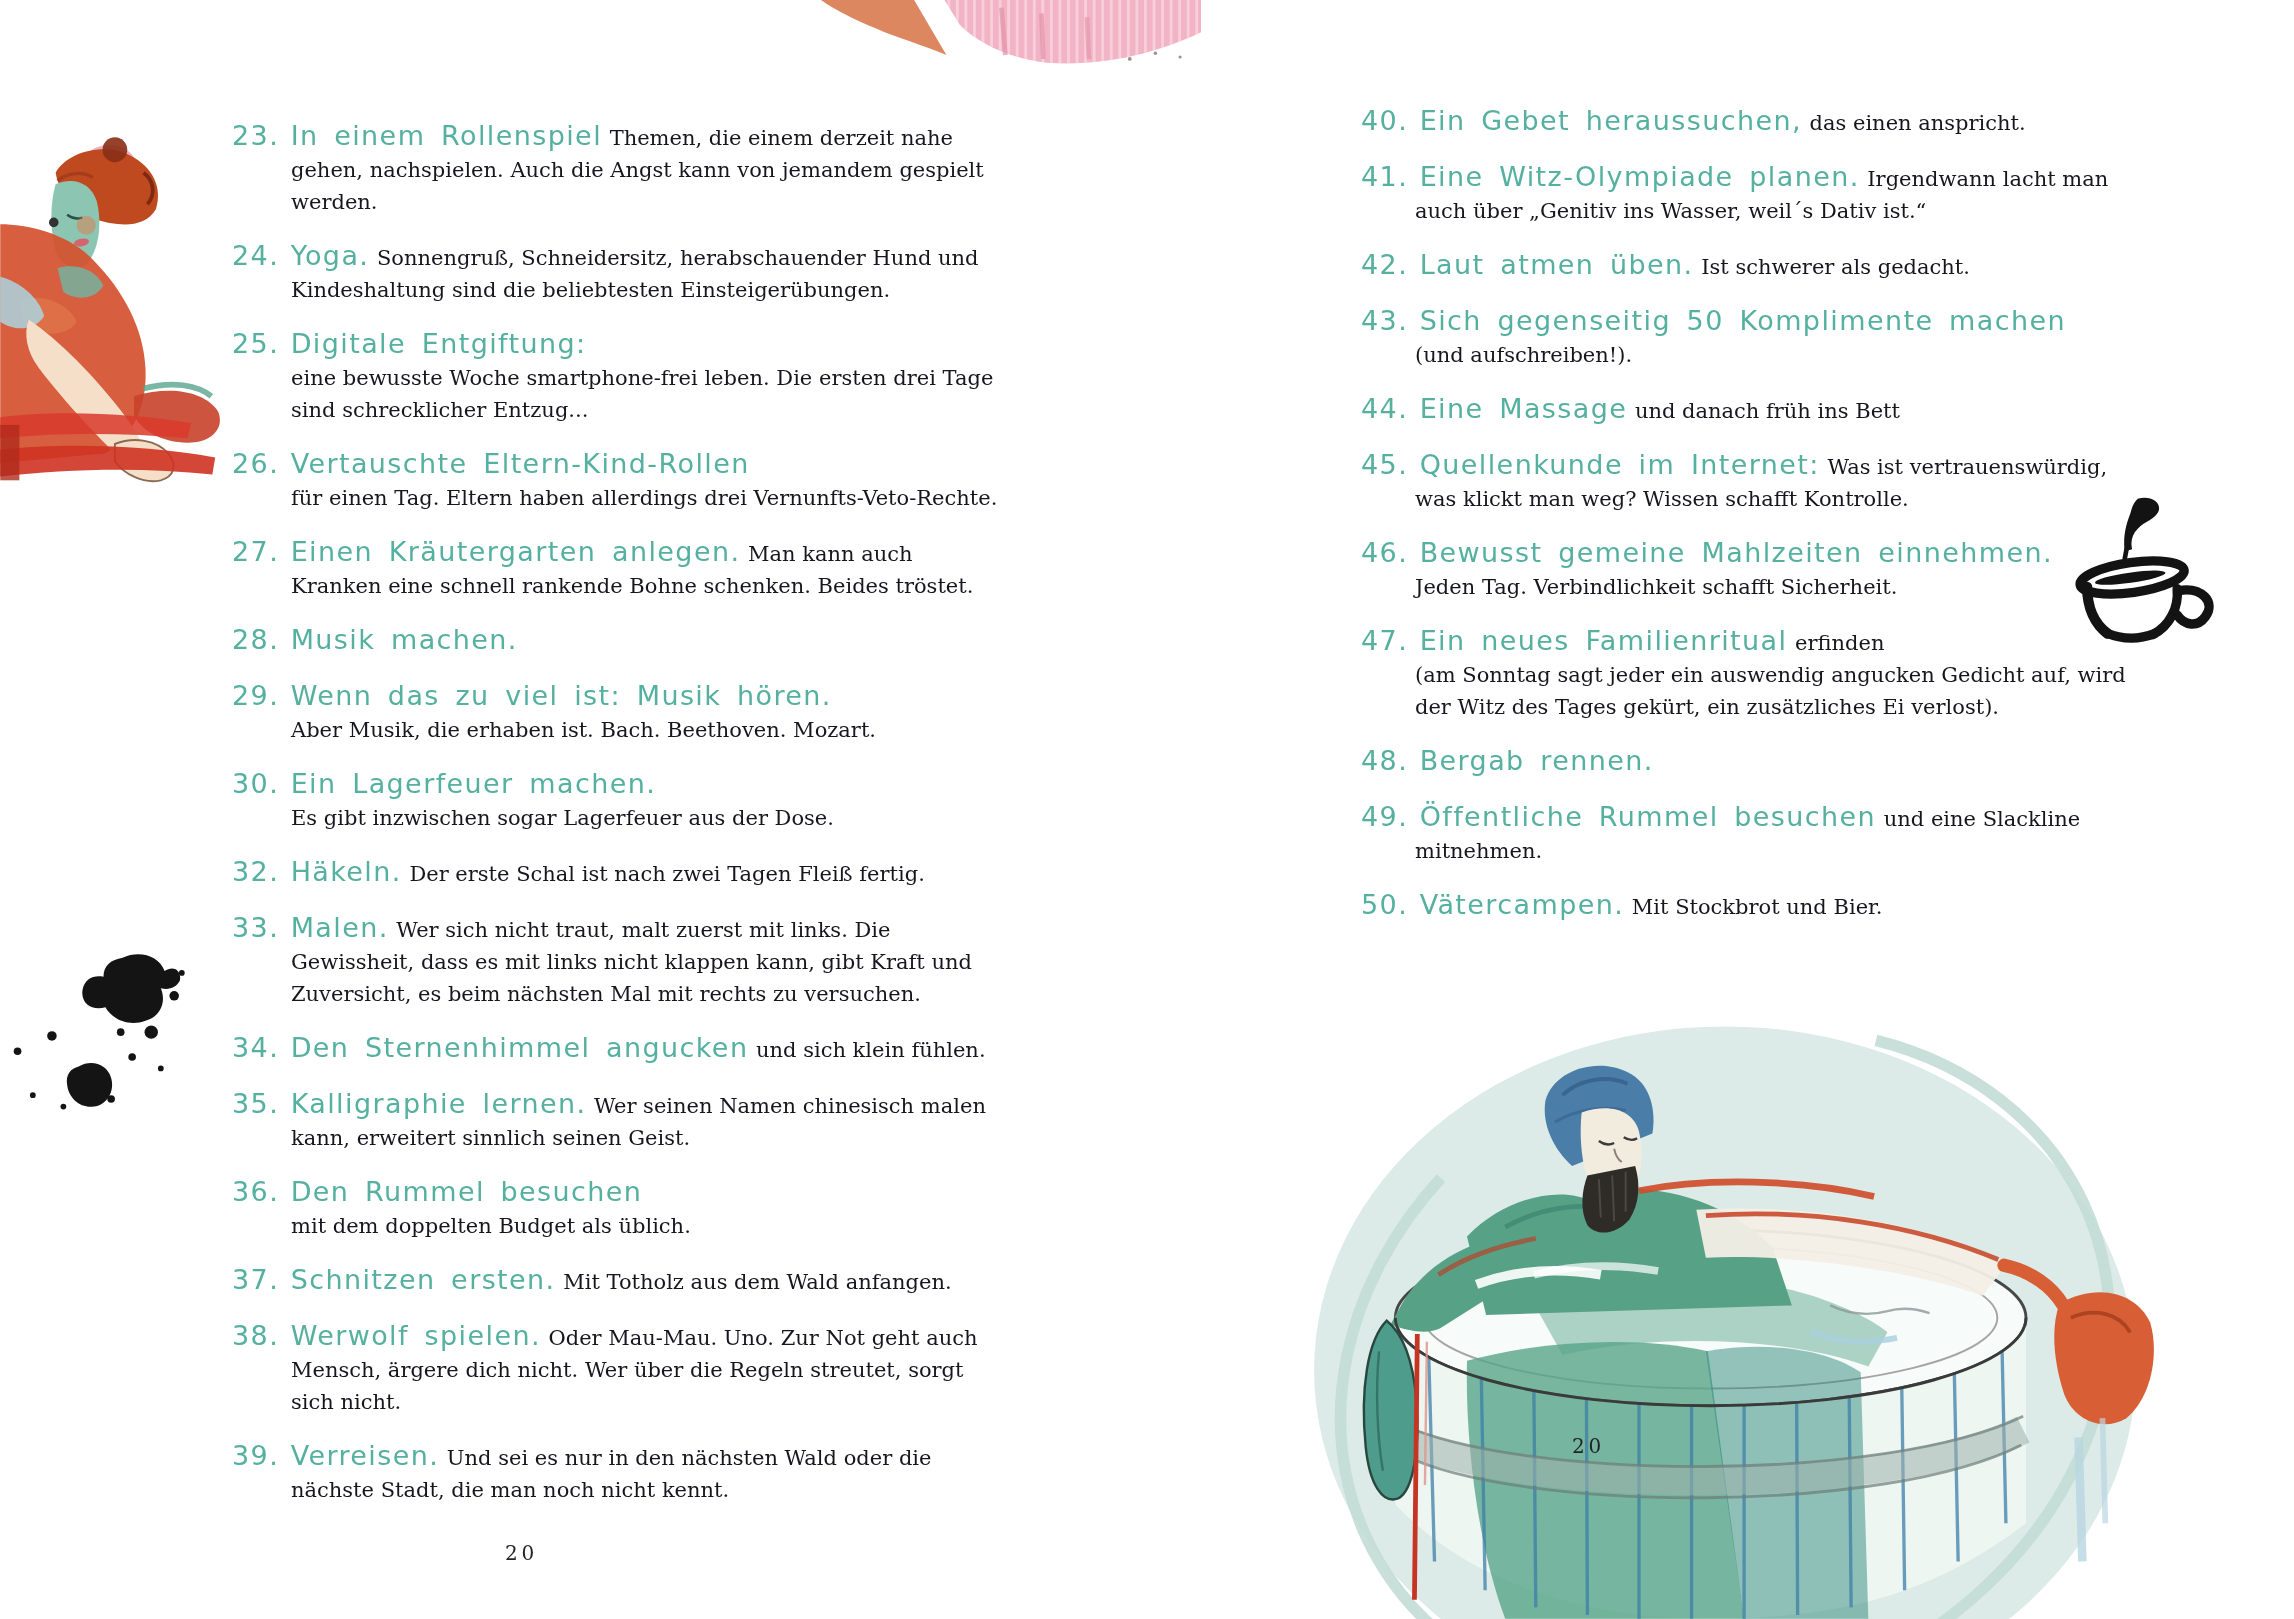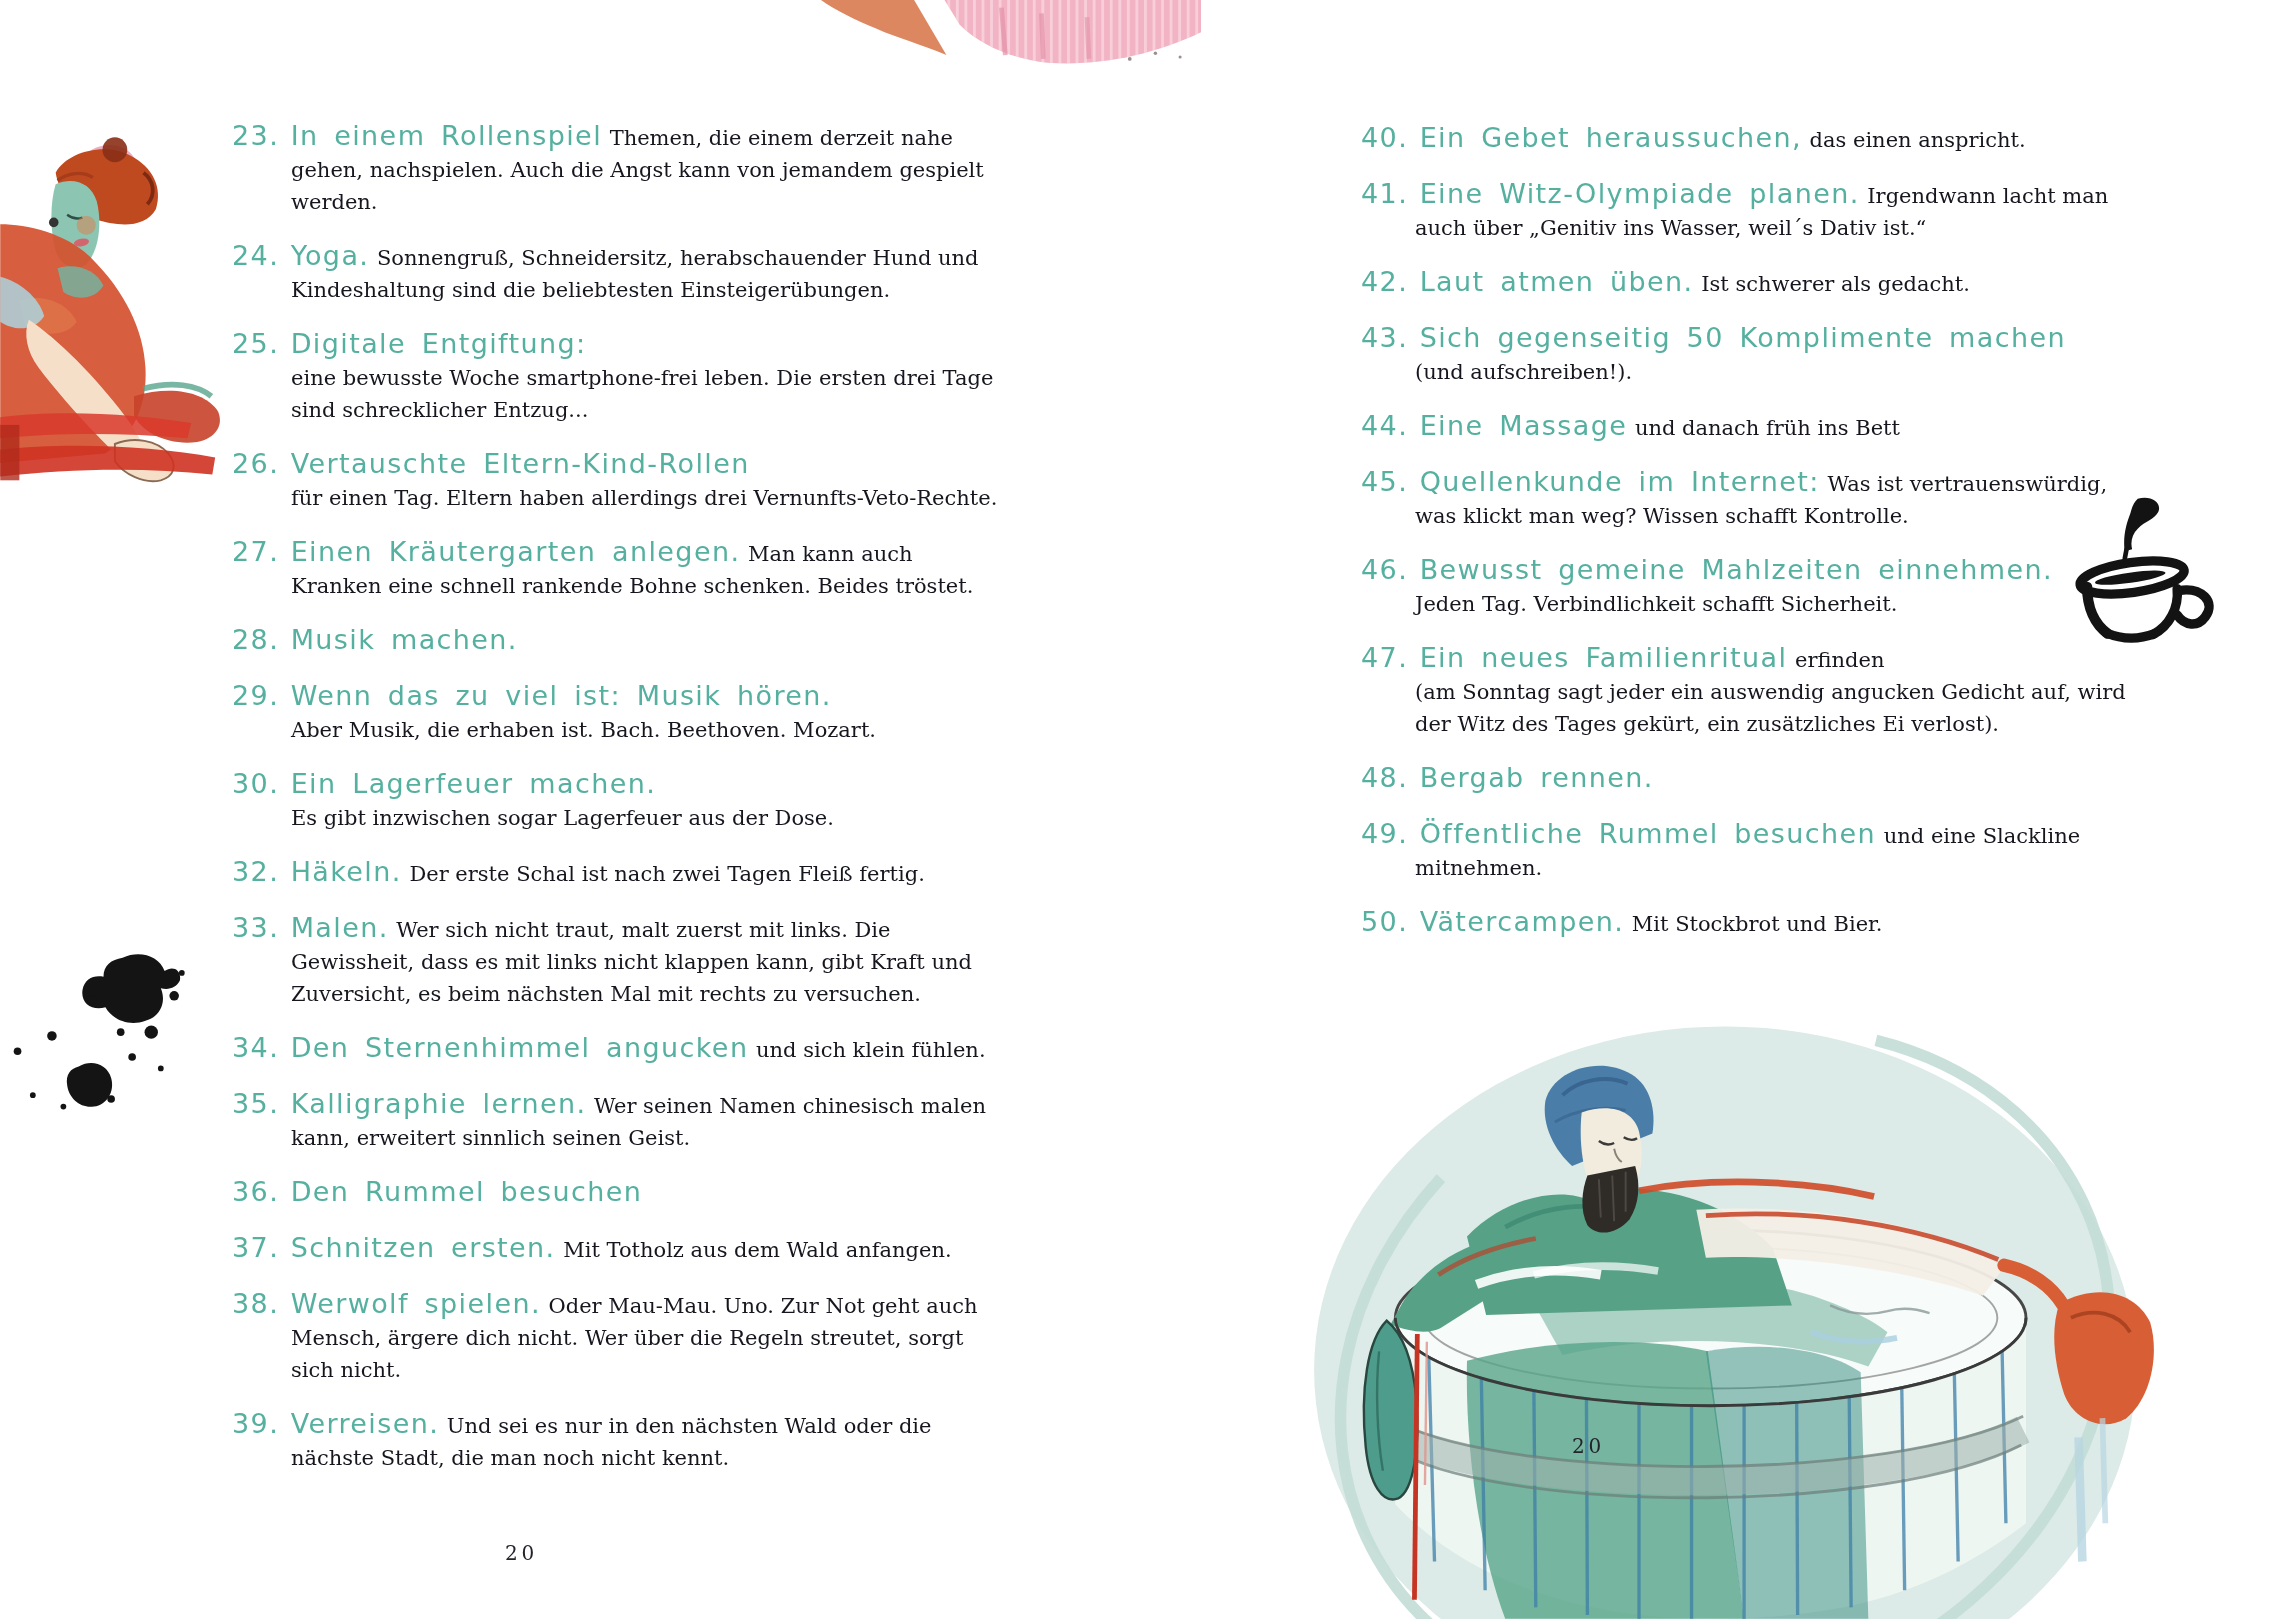--- a/index.html
+++ b/index.html
@@ -5,21 +5,21 @@
   html,body{margin:0;padding:0;}
   body{
     position:relative;
     width:2294px;height:1619px;
     background:#ffffff;
     overflow:hidden;
     font-family:"DejaVu Serif", serif;
   }
   .page-col{position:absolute;}
   #left-col{left:232px;top:120px;width:772px;}
-  #right-col{left:1361px;top:122px;width:765px;}
+  #right-col{left:1361px;top:105px;width:765px;}
   .item{
     padding-left:59px;text-indent:-59px;
     margin-bottom:22px;
     font-size:21px;line-height:32px;
     color:#16161f;
   }
   #right-col .item{padding-left:54px;text-indent:-54px;}
   .num,.head{
     font-family:"DejaVu Sans", sans-serif;
     color:#55b0a0;
@@ -57,21 +57,21 @@
   <div class="item"><span class="num">25.</span><span class="head">Digitale Entgiftung:</span><span class="body"></span><span class="block">eine bewusste Woche smartphone-frei leben. Die ersten drei Tage sind schrecklicher Entzug...</span></div>
   <div class="item"><span class="num">26.</span><span class="head">Vertauschte Eltern-Kind-Rollen</span><span class="body"></span><span class="block">für einen Tag. Eltern haben allerdings drei Vernunfts-Veto-Rechte.</span></div>
   <div class="item"><span class="num">27.</span><span class="head">Einen Kräutergarten anlegen.</span><span class="body">Man kann auch Kranken eine schnell rankende Bohne schenken. Beides tröstet.</span></div>
   <div class="item"><span class="num">28.</span><span class="head">Musik machen.</span><span class="body"></span></div>
   <div class="item"><span class="num">29.</span><span class="head">Wenn das zu viel ist: Musik hören.</span><span class="body"></span><span class="block">Aber Musik, die erhaben ist. Bach. Beethoven. Mozart.</span></div>
   <div class="item"><span class="num">30.</span><span class="head">Ein Lagerfeuer machen.</span><span class="body"></span><span class="block">Es gibt inzwischen sogar Lagerfeuer aus der Dose.</span></div>
   <div class="item"><span class="num">32.</span><span class="head">Häkeln.</span><span class="body">Der erste Schal ist nach zwei Tagen Fleiß fertig.</span></div>
   <div class="item"><span class="num">33.</span><span class="head">Malen.</span><span class="body">Wer sich nicht traut, malt zuerst mit links. Die Gewissheit, dass es mit links nicht klappen kann, gibt Kraft und Zuversicht, es beim nächsten Mal mit rechts zu versuchen.</span></div>
   <div class="item"><span class="num">34.</span><span class="head">Den Sternenhimmel angucken</span><span class="body">und sich klein fühlen.</span></div>
   <div class="item"><span class="num">35.</span><span class="head">Kalligraphie lernen.</span><span class="body">Wer seinen Namen chinesisch malen kann, erweitert sinnlich seinen Geist.</span></div>
-  <div class="item"><span class="num">36.</span><span class="head">Den Rummel besuchen</span><span class="body"></span></div>
+  <div class="item"><span class="num">36.</span><span class="head">Den Rummel besuchen</span><span class="body"></span><span class="block">mit dem doppelten Budget als üblich.</span></div>
   <div class="item"><span class="num">37.</span><span class="head">Schnitzen ersten.</span><span class="body">Mit Totholz aus dem Wald anfangen.</span></div>
   <div class="item"><span class="num">38.</span><span class="head">Werwolf spielen.</span><span class="body">Oder Mau-Mau. Uno. Zur Not geht auch Mensch, ärgere dich nicht. Wer über die Regeln streutet, sorgt sich nicht.</span></div>
   <div class="item"><span class="num">39.</span><span class="head">Verreisen.</span><span class="body">Und sei es nur in den nächsten Wald oder die nächste Stadt, die man noch nicht kennt.</span></div>
 </div>
 
 <div id="right-col" class="page-col">
   <div class="item"><span class="num">40.</span><span class="head">Ein Gebet heraussuchen,</span><span class="body">das einen anspricht.</span></div>
   <div class="item"><span class="num">41.</span><span class="head">Eine Witz-Olympiade planen.</span><span class="body">Irgendwann lacht man auch über „Genitiv ins Wasser, weil´s Dativ ist.“</span></div>
   <div class="item"><span class="num">42.</span><span class="head">Laut atmen üben.</span><span class="body">Ist schwerer als gedacht.</span></div>
   <div class="item"><span class="num">43.</span><span class="head">Sich gegenseitig 50 Komplimente machen</span><span class="body"></span><span class="block">(und aufschreiben!).</span></div>

